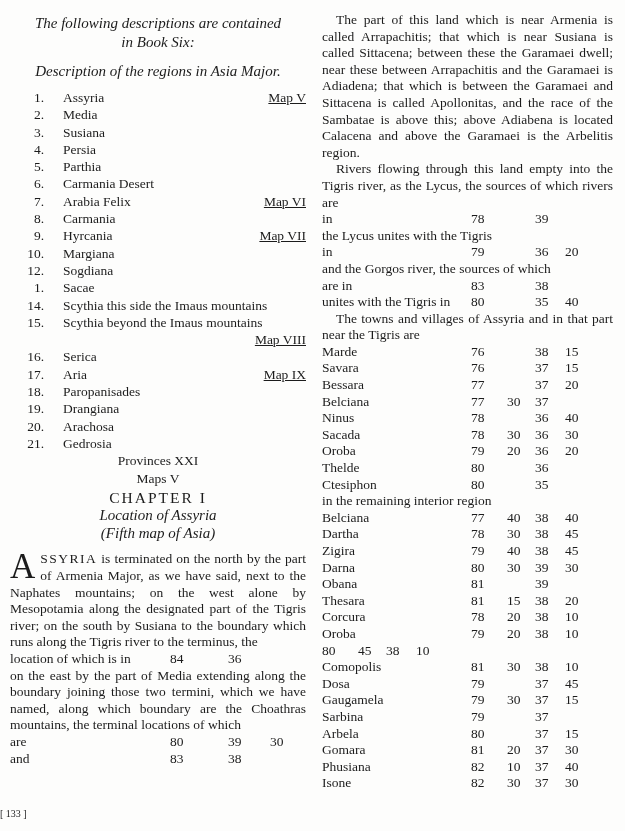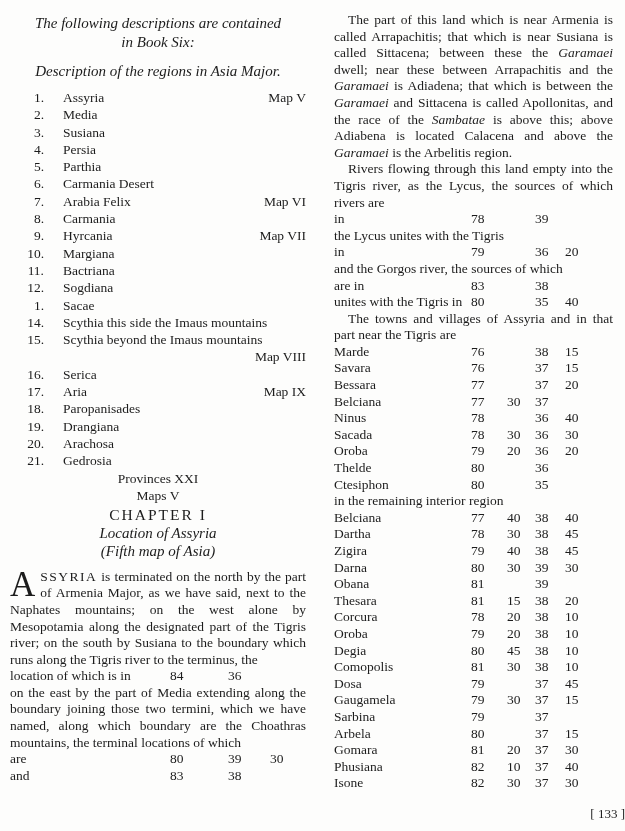--- a/index.html
+++ b/index.html
@@ -3,53 +3,53 @@
 <meta charset="utf-8">
 <style>
   html,body{margin:0;padding:0;}
   body{
     width:625px;height:831px;overflow:hidden;
     background:#fdfdfc;color:#1c1c1c;
     font-family:"Liberation Serif","DejaVu Serif",serif;
     font-size:13.5px;line-height:16.6px;
     position:relative;
   }
-  .cols{display:flex;padding:12px 12px 0 10px;gap:28px;}
+  .cols{display:flex;padding:12px 12px 0 10px;gap:16px;}
   .col-left{width:296px;flex:none;}
   .col-right{flex:1;min-width:0;}
-  .it{font-style:italic;margin-top:36px;}
+  .it{margin-top:36px;}
   .just{text-align:justify;}
   .head-note{font-style:italic;font-size:15px;line-height:19px;text-align:center;margin-top:2px;}
   .subhead{font-style:italic;font-size:15px;line-height:19px;text-align:center;margin-top:10px;}
   .regions{margin-top:8px;}
   .region-row{display:flex;line-height:17.3px;white-space:nowrap;}
   .region-num{width:34px;text-align:right;flex:none;}
   .region-name{margin-left:19px;flex:1;overflow:hidden;}
-  .region-map{text-align:right;flex:none;}
+  .region-map{text-align:right;flex:none;text-decoration:underline;}
   .tally{line-height:17.3px;text-align:center;}
   .chapter{margin-top:3px;font-size:15.5px;letter-spacing:2px;text-align:center;}
   .chap-sub{font-style:italic;font-size:15px;line-height:18px;text-align:center;margin-top:0;}
   p{margin:0;}
   .body-para{margin-top:9px;}
   .dropcap{float:left;font-size:35px;line-height:27px;padding:2px 5px 0 0;}
   .lead{letter-spacing:1.5px;}
   .lrow{display:flex;padding-right:6px;line-height:16.6px;}
   .lrow .lbl{flex:1;}
   .lrow .l1{width:58px;flex:none;}
   .lrow .l2{width:42px;flex:none;}
   .lrow .l3{width:30px;flex:none;}
   .indent{text-indent:14px;}
   .trow{display:flex;padding-right:22px;line-height:16.6px;white-space:nowrap;}
   .trow .nm{flex:1;overflow:hidden;}
   .trow .c1{width:36px;flex:none;}
   .trow .c2{width:28px;flex:none;}
   .trow .c3{width:30px;flex:none;}
   .trow .c4{width:26px;flex:none;}
   .plainline{line-height:16.6px;}
-  .footer{position:absolute;left:0;right:0;bottom:8px;text-align:right;font-size:13px;}
+  .footer{position:absolute;left:0;right:0;bottom:8px;text-align:left;font-size:10px;}
 </style>
 </head>
 <body>
 
 <div class="cols">
 
   <div class="col-left">
     <div class="head-note">
       <div>The following descriptions are contained</div>
       <div>in Book Six:</div>
@@ -111,25 +111,20 @@
           <span class="region-name">Hyrcania</span>
           <span class="region-map">Map VII</span>
         </div>
 
         <div class="region-row">
           <span class="region-num">10.</span>
           <span class="region-name">Margiana</span>
           <span class="region-map"></span>
         </div>
 
-        <div class="region-row">
-          <span class="region-num">11.</span>
-          <span class="region-name">Bactriana</span>
-          <span class="region-map"></span>
-        </div>
 
         <div class="region-row">
           <span class="region-num">12.</span>
           <span class="region-name">Sogdiana</span>
           <span class="region-map"></span>
         </div>
 
         <div class="region-row">
           <span class="region-num">1.</span>
           <span class="region-name">Sacae</span>
@@ -400,21 +395,20 @@
 
         <div class="trow">
           <span class="nm">Oroba</span>
           <span class="c1">79</span>
           <span class="c2">20</span>
           <span class="c3">38</span>
           <span class="c4">10</span>
         </div>
 
         <div class="trow">
-          <span class="nm">Degia</span>
           <span class="c1">80</span>
           <span class="c2">45</span>
           <span class="c3">38</span>
           <span class="c4">10</span>
         </div>
 
         <div class="trow">
           <span class="nm">Comopolis</span>
           <span class="c1">81</span>
           <span class="c2">30</span>

